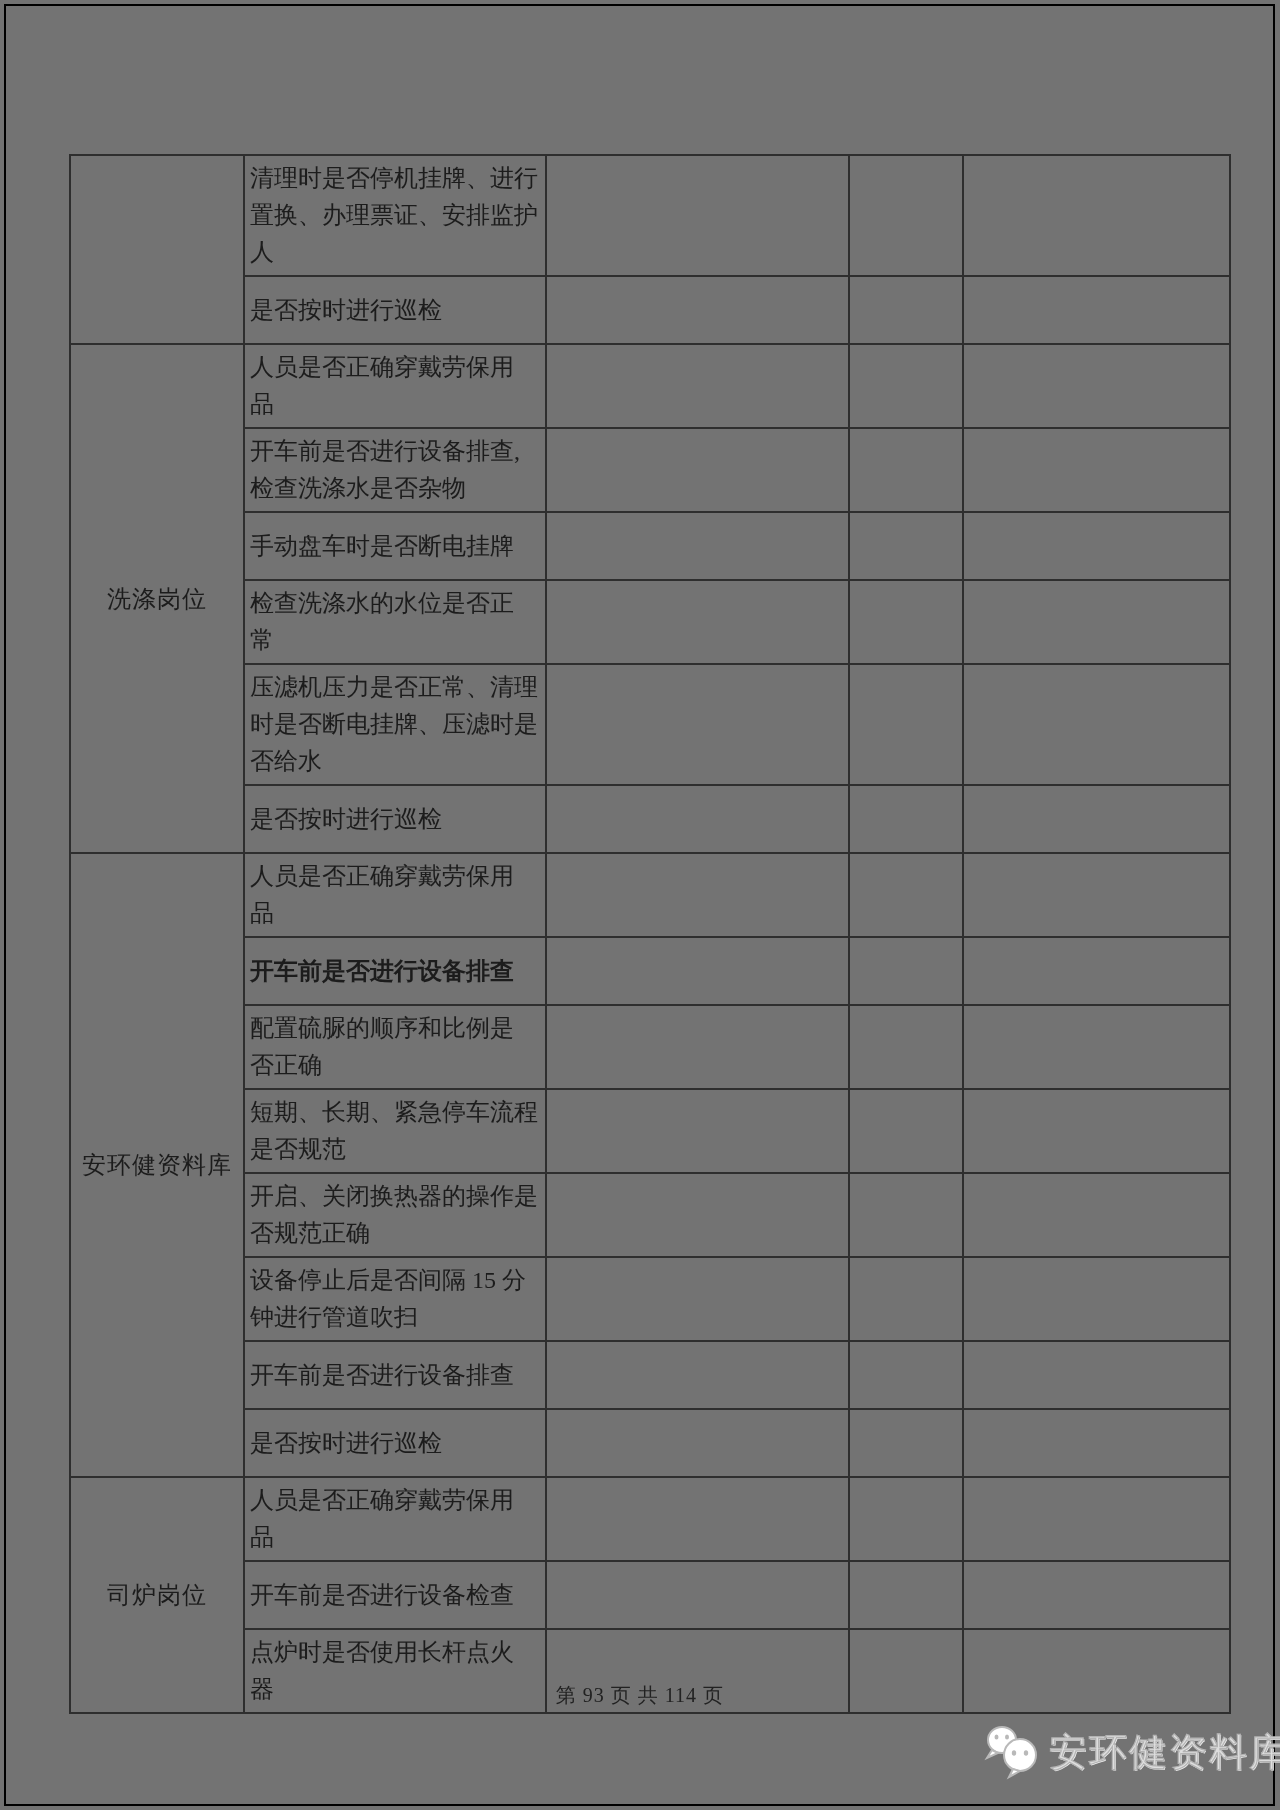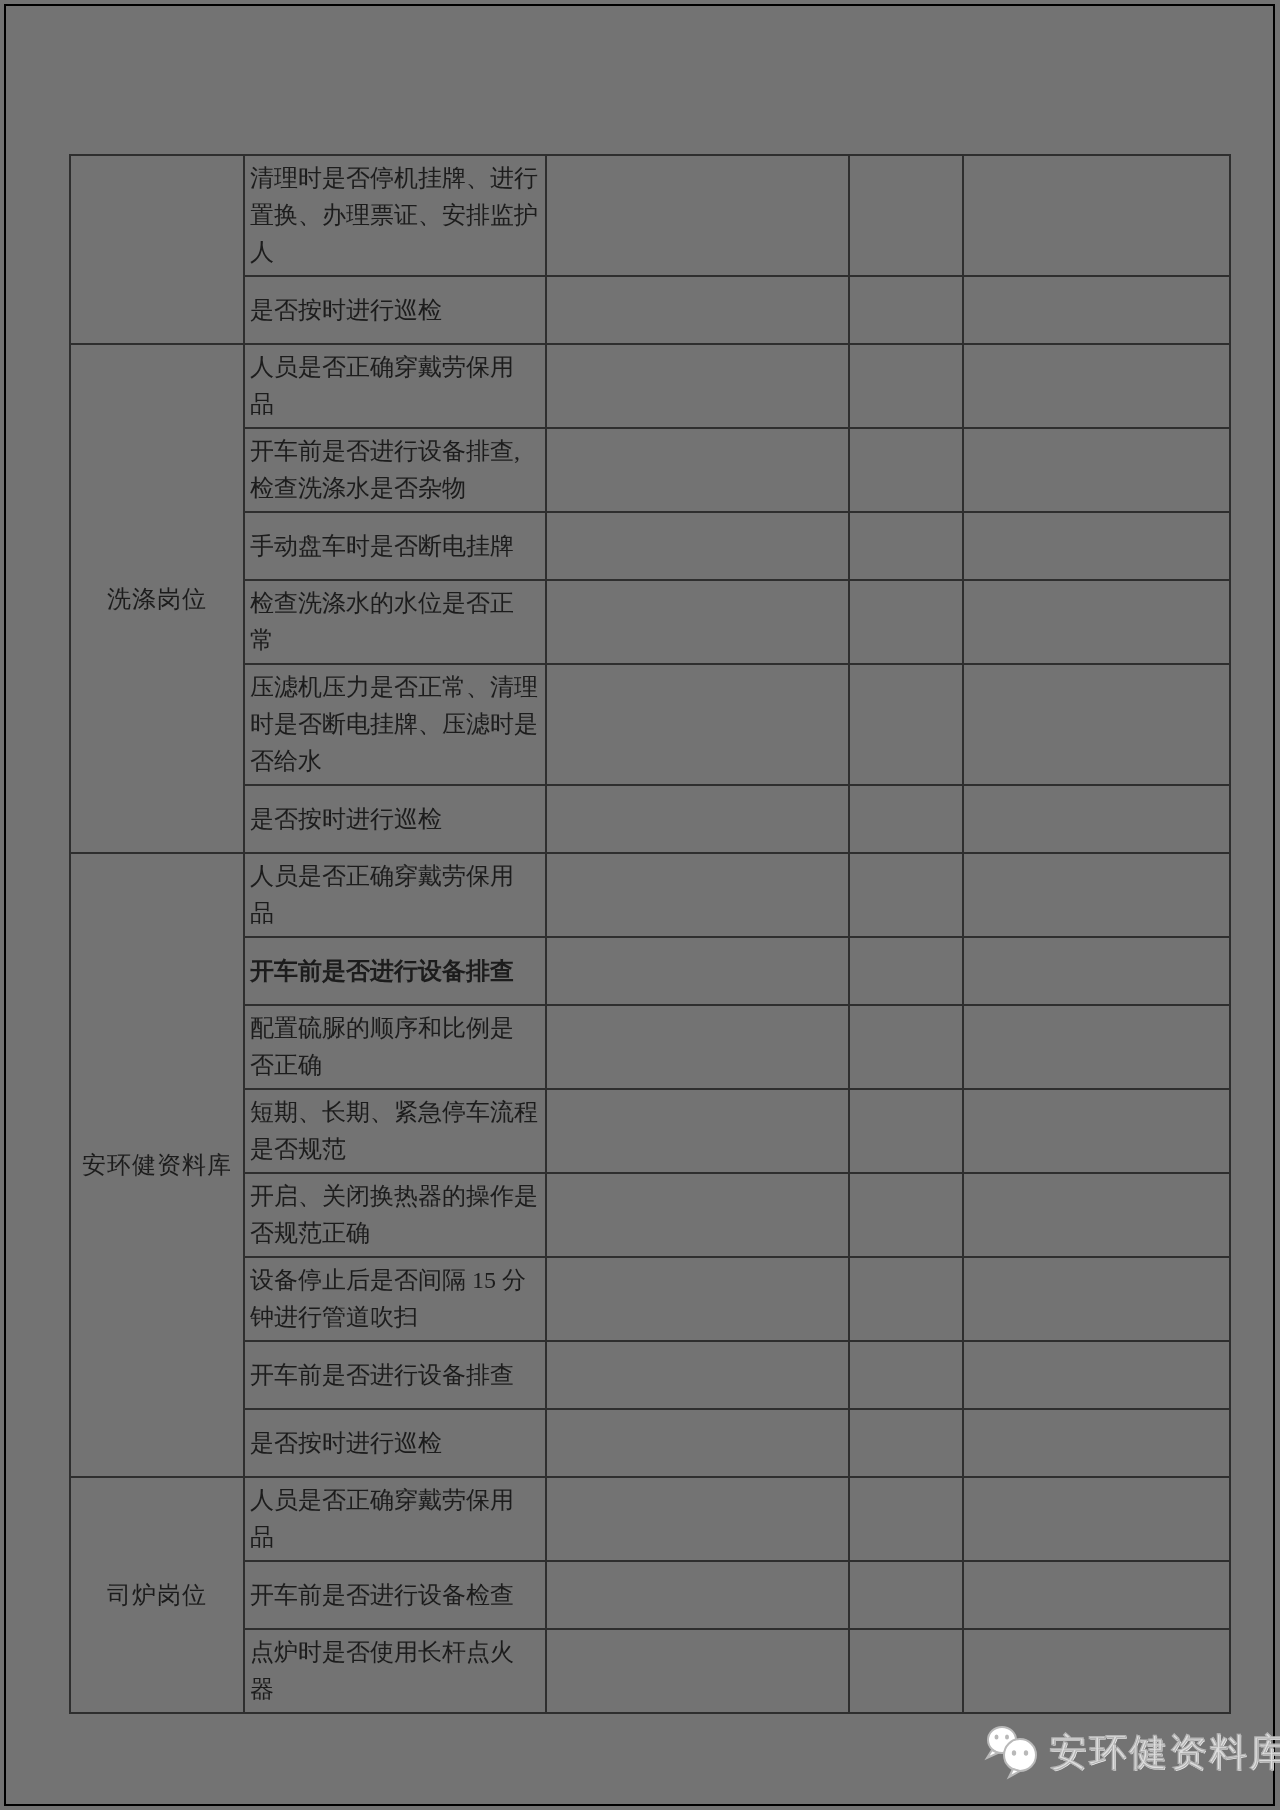--- a/index.html
+++ b/index.html
@@ -225,20 +225,21 @@
         <tr style="height: 78px; margin-left: 20px;">
           <td class="item-cell">点炉时是否使用长杆点火
 器</td>
           <td class="blank-cell"></td>
           <td class="blank-cell"></td>
           <td class="blank-cell"></td>
         </tr>
       </tbody>
   </table>
 
+  <div class="footer-pageno">第 93 页 共 114 页</div>
 
   <div class="watermark">
     <span class="watermark-icon">
       <svg width="60" height="56" viewBox="0 0 60 56" xmlns="http://www.w3.org/2000/svg">
         <g stroke="#b9b9b9" stroke-width="2" fill="#ffffff">
           <ellipse cx="19" cy="16" rx="14" ry="13"></ellipse>
           <path d="M9 26 L4 34 L15 29 Z"></path>
         </g>
         <ellipse cx="13.5" cy="13" rx="2" ry="2.6" fill="#b9b9b9"></ellipse>
         <ellipse cx="24" cy="13" rx="2" ry="2.6" fill="#b9b9b9"></ellipse>

